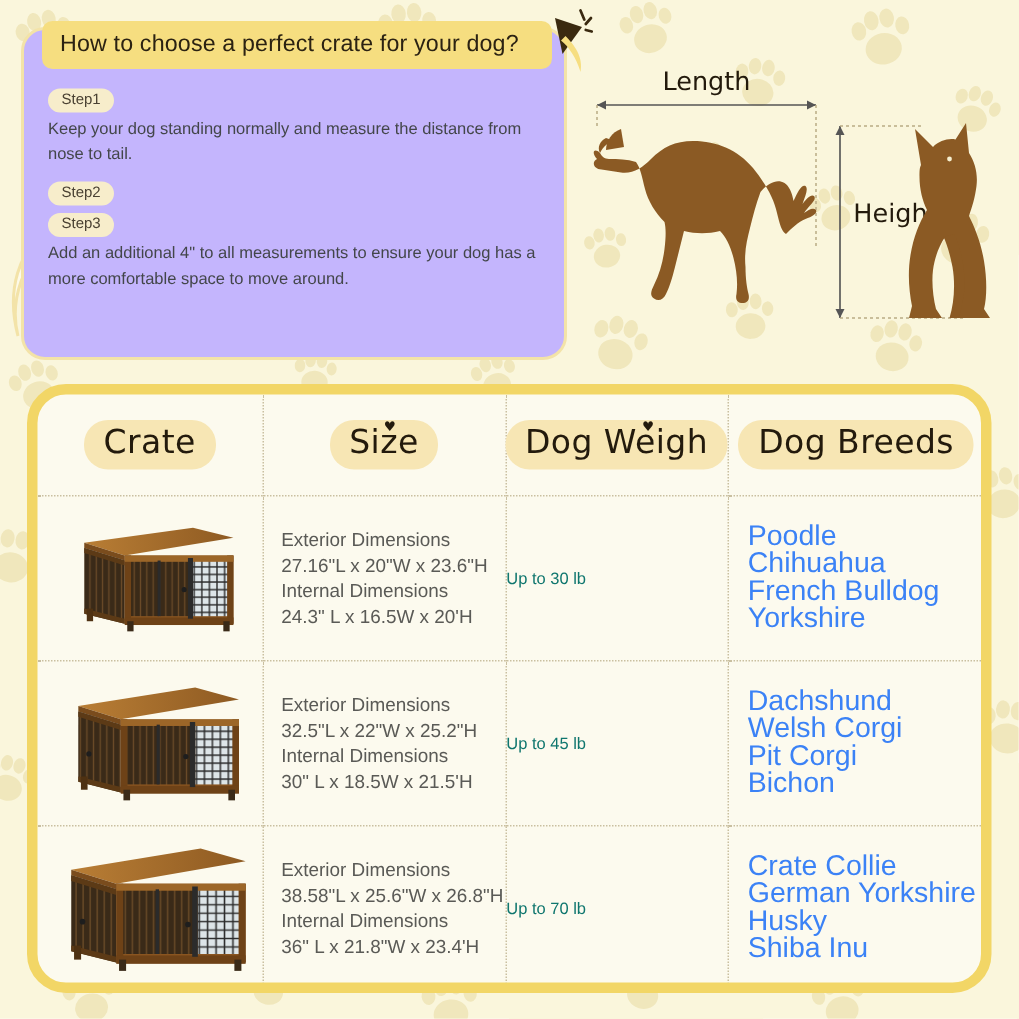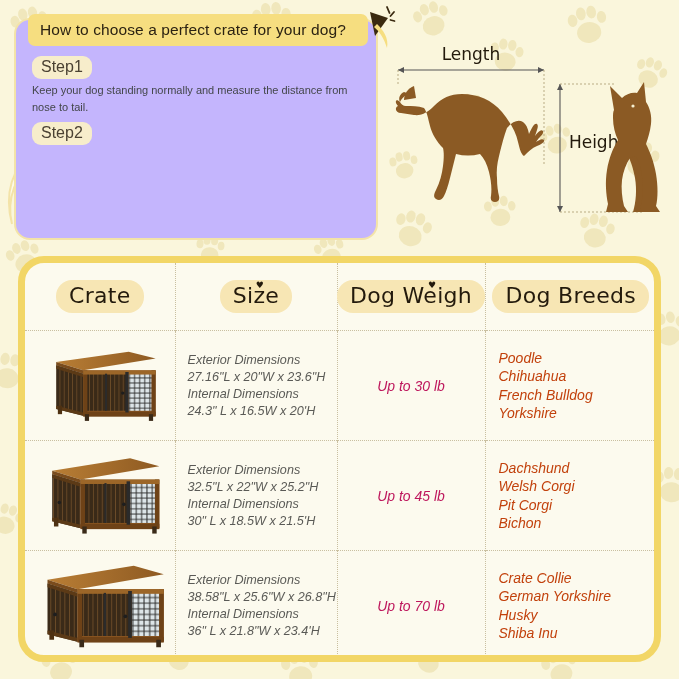--- a/index.html
+++ b/index.html
@@ -38,21 +38,21 @@
     z-index:6;
   }
   #tip-flag{position:absolute;left:351px;top:-14px;width:30px;height:44px;z-index:7;}
 
   .steps-wrap{position:absolute;left:0;top:36px;right:0;padding:0 14px 0 16px;box-sizing:border-box;}
   .step-badge{
     display:inline-block;
     background:#F7EDCB;
     border-radius:9px;
     padding:2px 9px 3px 9px;
-    font-size:16px;
+    font-size:10px;
     color:#4A4132;
     margin-bottom:2px;
   }
   .step-body{
     font-size:11px;line-height:16.5px;color:#43464A;
     margin:1px 0 7px 0;
   }
 
   
   #measure-art{position:absolute;left:392px;top:36px;width:276px;height:210px;z-index:4;}
@@ -80,27 +80,27 @@
     background:#F7E6B4;border-radius:16px;
     padding:3px 13px 5px 13px;
     font-size:22px;color:#231A0C;
     font-weight:400;letter-spacing:.3px;
     white-space:nowrap;
     position:relative;
     font-family:"DejaVu Sans", sans-serif;
   }
   .heart-dot{position:absolute;font-size:9px;color:#231A0C;line-height:1;}
 
-  tbody tr{border-top:1px dotted #C9BFA0;font-style:italic;}
+  tbody tr{border-top:1px dotted #C9BFA0;}
   .cell-div{border-left:1px dotted #C9BFA0;}
   tbody td{height:109px;}
 
   .size-cell{font-size:12.6px;line-height:17px;color:#5A5A56;padding-left:12px;}
-  .weigh-cell{font-size:14px;color:#be185d;text-align:center;}
-  .breed-cell{font-size:14px;line-height:18.5px;color:#c2410c;padding-left:13px;}
+  .weigh-cell{font-size:11px;color:#0f766e;text-align:left;}
+  .breed-cell{font-size:19px;line-height:18.5px;color:#3b82f6;padding-left:13px;}
 
   .crate-cell{text-align:center;}
   .crate-img{display:block;margin:0 auto;}
 </style>
 </head>
 <body>
 
 <svg id="paw-layer" viewBox="0 0 679 679" width="679" height="679" aria-hidden="true">
   <defs>
     <g id="pawglyph">
@@ -164,20 +164,24 @@
 
     <div>
       <span class="step-badge">Step1</span>
       <div class="step-body">Keep your dog standing normally and measure the distance from nose to tail.</div>
     </div>
 
     <div>
       <span class="step-badge">Step2</span>
     </div>
 
+    <div>
+      <span class="step-badge">Step3</span>
+      <div class="step-body">Add an additional 4" to all measurements to ensure your dog has a more comfortable space to move around.</div>
+    </div>
 
   </div>
 </div>
 
 <svg id="measure-art" viewBox="0 0 276 210" width="276" height="210" aria-hidden="true">
 
   <g>
     <line x1="6" y1="34" x2="152" y2="34" stroke="#555" stroke-width="1.1"></line>
     <path d="M6 34 L12 31 L12 37 Z" fill="#555"></path>
     <path d="M152 34 L146 31 L146 37 Z" fill="#555"></path>

